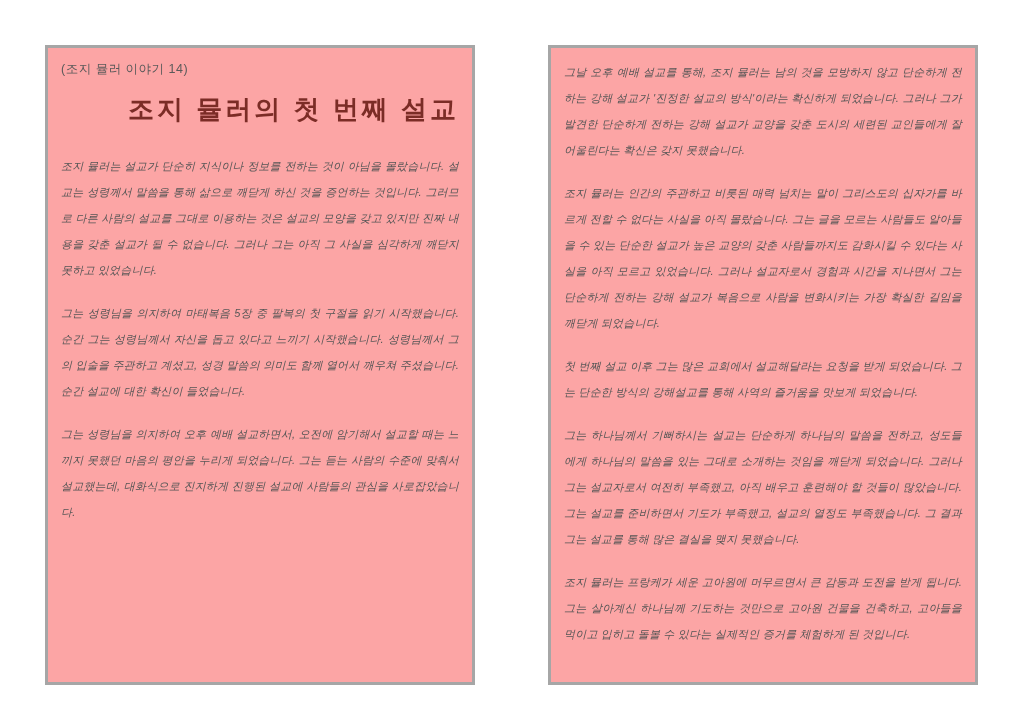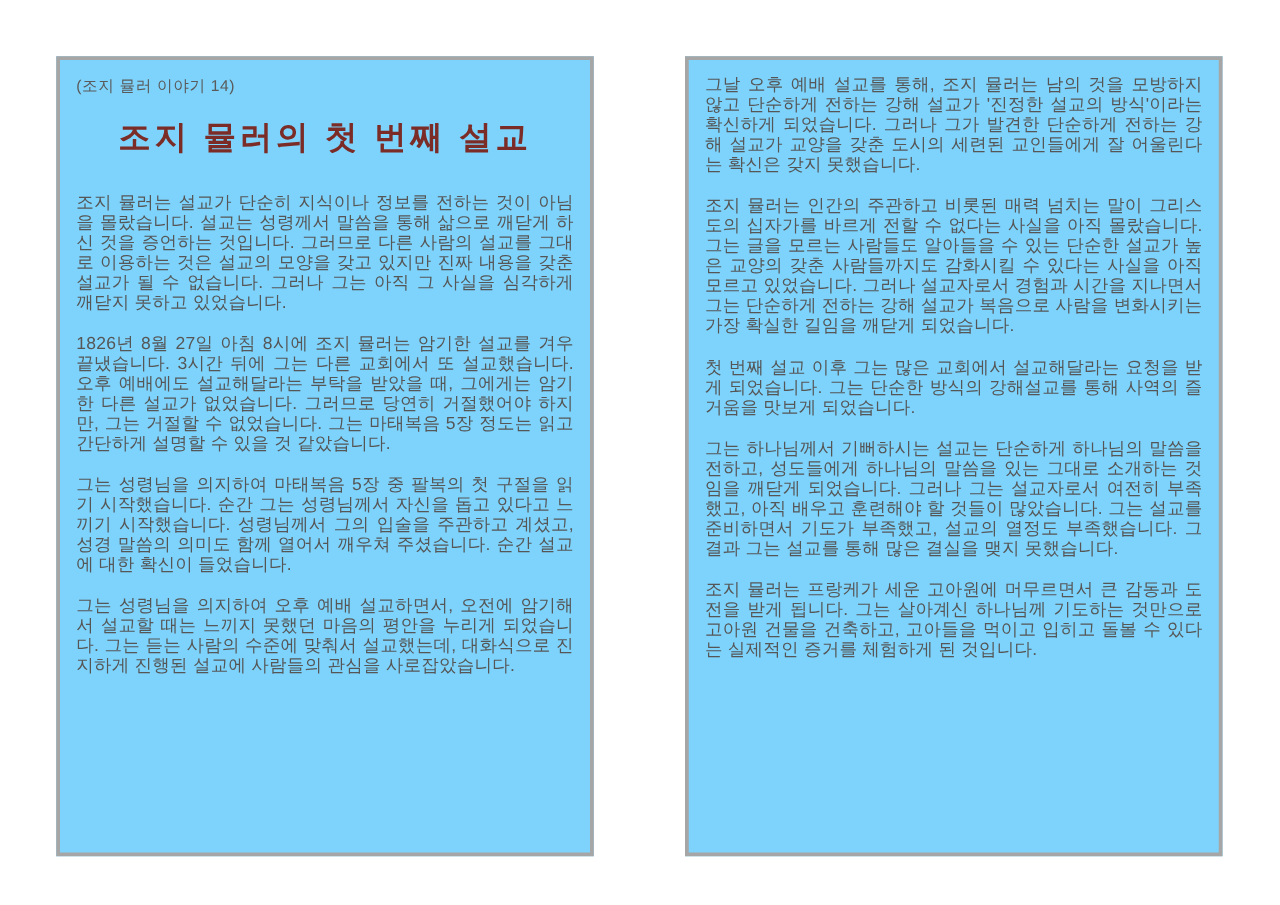--- a/index.html
+++ b/index.html
@@ -9,59 +9,59 @@
     background: #ffffff;
     font-family: "Liberation Sans", "DejaVu Sans", sans-serif;
     overflow: hidden;
   }
   .page {
     position: absolute;
     top: 45px;
     width: 430px;
     height: 640px;
     border: 3px solid #a6a6a6;
-    background: #7dd3fc;
+    background: #fca5a5;
     padding: 11px 13px 10px 13px;
     overflow: hidden;
   }
   .page-left  { left: 45px; }
   .page-right { left: 548px; }
   .series-label {
     font-size: 12.5px;
     color: #5a5a5a;
     letter-spacing: 0.5px;
     margin: 2px 0 14px 0;
   }
   .page-title {
-    text-align: center;
+    text-align: right;
     color: #7b2c26;
     font-size: 26px;
     font-weight: bold;
     letter-spacing: 3px;
     margin: 4px 0 26px 0;
   }
   .para {
-    font-size: 14px;
-    line-height: 16px;
+    font-size: 11px;
+    line-height: 26px;
     color: #565656;
     text-align: justify;
     word-break: break-all;
     letter-spacing: 0.2px;
     margin-bottom: 17px;
+    font-style: italic;
   }
   .para:last-child { margin-bottom: 0; }
 </style>
 </head>
 <body>
 
 <div class="page page-left">
   <div class="series-label">(조지 뮬러 이야기 14)</div>
   <h1 class="page-title">조지 뮬러의 첫 번째 설교</h1>
   <p class="para">조지 뮬러는 설교가 단순히 지식이나 정보를 전하는 것이 아님을 몰랐습니다. 설교는 성령께서 말씀을 통해 삶으로 깨닫게 하신 것을 증언하는 것입니다. 그러므로 다른 사람의 설교를 그대로 이용하는 것은 설교의 모양을 갖고 있지만 진짜 내용을 갖춘 설교가 될 수 없습니다. 그러나 그는 아직 그 사실을 심각하게 깨닫지 못하고 있었습니다.</p>
-  <p class="para">1826년 8월 27일 아침 8시에 조지 뮬러는 암기한 설교를 겨우 끝냈습니다. 3시간 뒤에 그는 다른 교회에서 또 설교했습니다. 오후 예배에도 설교해달라는 부탁을 받았을 때, 그에게는 암기한 다른 설교가 없었습니다. 그러므로 당연히 거절했어야 하지만, 그는 거절할 수 없었습니다. 그는 마태복음 5장 정도는 읽고 간단하게 설명할 수 있을 것 같았습니다.</p>
   <p class="para">그는 성령님을 의지하여 마태복음 5장 중 팔복의 첫 구절을 읽기 시작했습니다. 순간 그는 성령님께서 자신을 돕고 있다고 느끼기 시작했습니다. 성령님께서 그의 입술을 주관하고 계셨고, 성경 말씀의 의미도 함께 열어서 깨우쳐 주셨습니다. 순간 설교에 대한 확신이 들었습니다.</p>
   <p class="para">그는 성령님을 의지하여 오후 예배 설교하면서, 오전에 암기해서 설교할 때는 느끼지 못했던 마음의 평안을 누리게 되었습니다. 그는 듣는 사람의 수준에 맞춰서 설교했는데, 대화식으로 진지하게 진행된 설교에 사람들의 관심을 사로잡았습니다.</p>
 </div>
 
 <div class="page page-right">
   <p class="para">그날 오후 예배 설교를 통해, 조지 뮬러는 남의 것을 모방하지 않고 단순하게 전하는 강해 설교가 '진정한 설교의 방식'이라는 확신하게 되었습니다. 그러나 그가 발견한 단순하게 전하는 강해 설교가 교양을 갖춘 도시의 세련된 교인들에게 잘 어울린다는 확신은 갖지 못했습니다.</p>
   <p class="para">조지 뮬러는 인간의 주관하고 비롯된 매력 넘치는 말이 그리스도의 십자가를 바르게 전할 수 없다는 사실을 아직 몰랐습니다. 그는 글을 모르는 사람들도 알아들을 수 있는 단순한 설교가 높은 교양의 갖춘 사람들까지도 감화시킬 수 있다는 사실을 아직 모르고 있었습니다. 그러나 설교자로서 경험과 시간을 지나면서 그는 단순하게 전하는 강해 설교가 복음으로 사람을 변화시키는 가장 확실한 길임을 깨닫게 되었습니다.</p>
   <p class="para">첫 번째 설교 이후 그는 많은 교회에서 설교해달라는 요청을 받게 되었습니다. 그는 단순한 방식의 강해설교를 통해 사역의 즐거움을 맛보게 되었습니다.</p>
   <p class="para">그는 하나님께서 기뻐하시는 설교는 단순하게 하나님의 말씀을 전하고, 성도들에게 하나님의 말씀을 있는 그대로 소개하는 것임을 깨닫게 되었습니다. 그러나 그는 설교자로서 여전히 부족했고, 아직 배우고 훈련해야 할 것들이 많았습니다. 그는 설교를 준비하면서 기도가 부족했고, 설교의 열정도 부족했습니다. 그 결과 그는 설교를 통해 많은 결실을 맺지 못했습니다.</p>
   <p class="para">조지 뮬러는 프랑케가 세운 고아원에 머무르면서 큰 감동과 도전을 받게 됩니다. 그는 살아계신 하나님께 기도하는 것만으로 고아원 건물을 건축하고, 고아들을 먹이고 입히고 돌볼 수 있다는 실제적인 증거를 체험하게 된 것입니다.</p>

